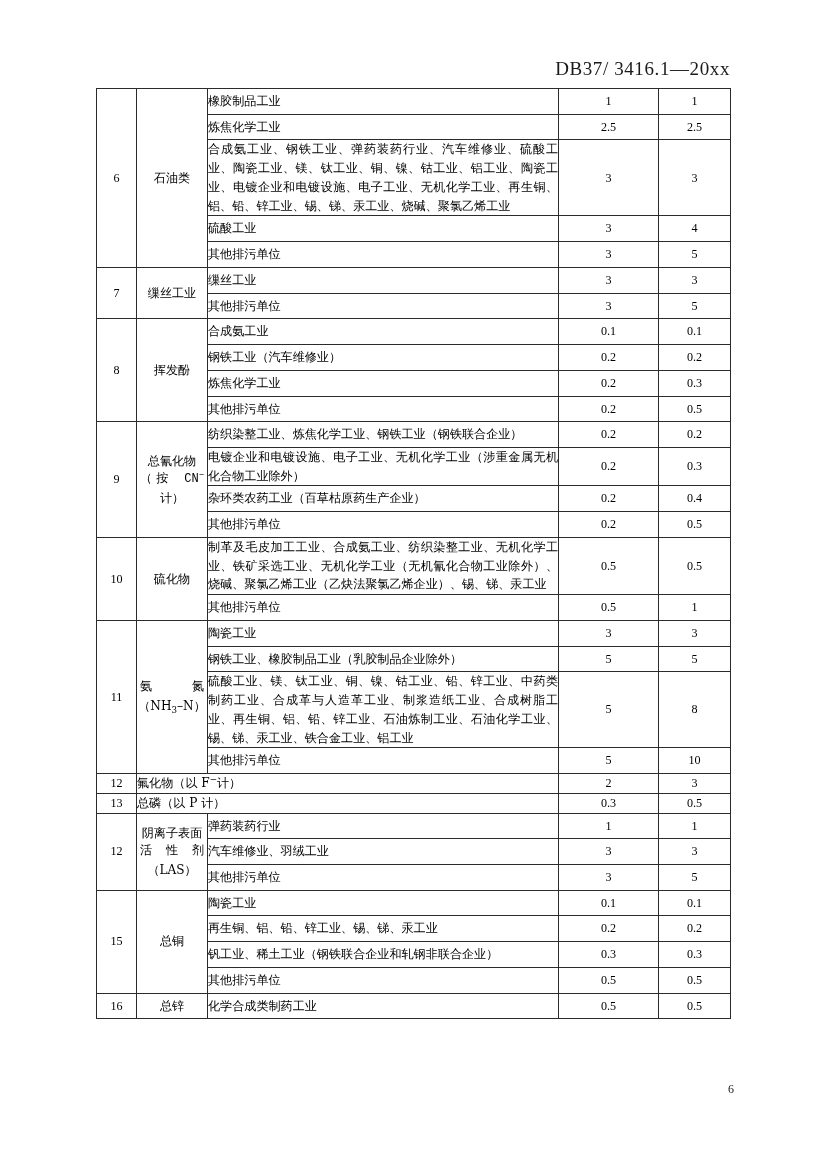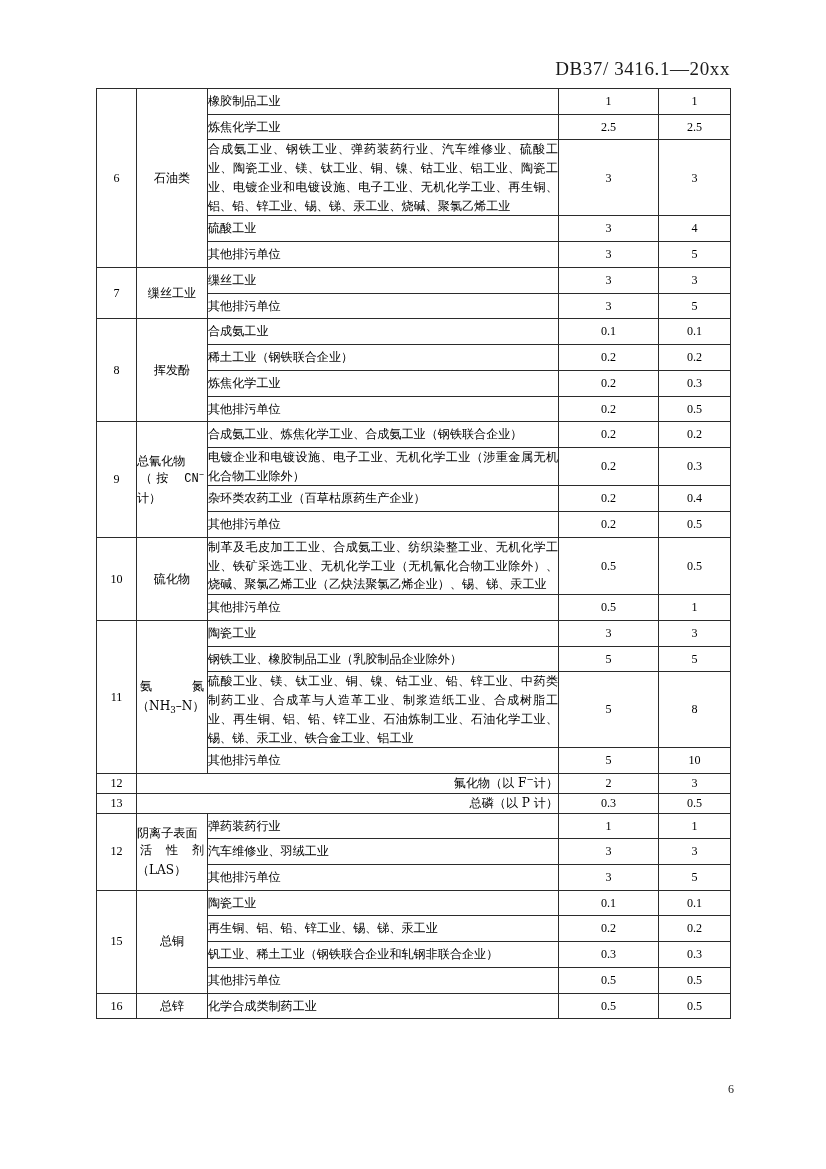--- a/index.html
+++ b/index.html
@@ -76,37 +76,37 @@
   }
   td.name .just {
     display: block;
     text-align: justify;
     text-align-last: justify;
     padding: 0 3px;
     font-family: Liberation Mono, monospace;
   }
   td.name .sub {
     display: block;
-    text-align: left;
+    text-align: center;
   }
   td.desc {
     text-align: left;
     padding: 3.5px 6px 3.5px 8px;
     line-height: 1.62;
     text-align: justify;
     text-justify: inter-ideograph;
   }
   td.desc.single { padding-top: 3px; padding-bottom: 3px; }
   td.val {
     text-align: center;
     font-family: "Liberation Serif", "DejaVu Serif", serif;
     font-size: 12.4px;
   }
   td.namewide {
-    text-align: right;
+    text-align: left;
     padding: 3.5px 6px 3.5px 8px;
   }
   sup.minus {
     font-size: 0.72em;
     vertical-align: super;
     line-height: 0;
   }
   sub.three {
     font-size: 0.72em;
     vertical-align: sub;
@@ -172,21 +172,21 @@
       </tr>
 
       <tr>
         <td class="no" rowspan="4">8</td>
         <td class="name" rowspan="4">挥发酚</td>
         <td class="desc single">合成氨工业</td>
         <td class="val">0.1</td>
         <td class="val">0.1</td>
       </tr>
       <tr>
-        <td class="desc single">稀土工业（钢铁联合企业）</td>
+        <td class="desc single">钢铁工业（汽车维修业）</td>
         <td class="val">0.2</td>
         <td class="val">0.2</td>
       </tr>
       <tr>
         <td class="desc single">炼焦化学工业</td>
         <td class="val">0.2</td>
         <td class="val">0.3</td>
       </tr>
       <tr>
         <td class="desc single">其他排污单位</td>
@@ -194,21 +194,21 @@
         <td class="val">0.5</td>
       </tr>
 
       <tr>
         <td class="no" rowspan="4">9</td>
         <td class="name" rowspan="4">
           <span class="sub">总氰化物</span>
           <span class="just"><span>（按 CN</span><sup class="minus">−</sup></span>
           <span class="sub">计）</span>
         </td>
-        <td class="desc single">合成氨工业、炼焦化学工业、合成氨工业（钢铁联合企业）</td>
+        <td class="desc single">纺织染整工业、炼焦化学工业、钢铁工业（钢铁联合企业）</td>
         <td class="val">0.2</td>
         <td class="val">0.2</td>
       </tr>
       <tr>
         <td class="desc">电镀企业和电镀设施、电子工业、无机化学工业（涉重金属无机化合物工业除外）</td>
         <td class="val">0.2</td>
         <td class="val">0.3</td>
       </tr>
       <tr>
         <td class="desc single">杂环类农药工业（百草枯原药生产企业）</td>

